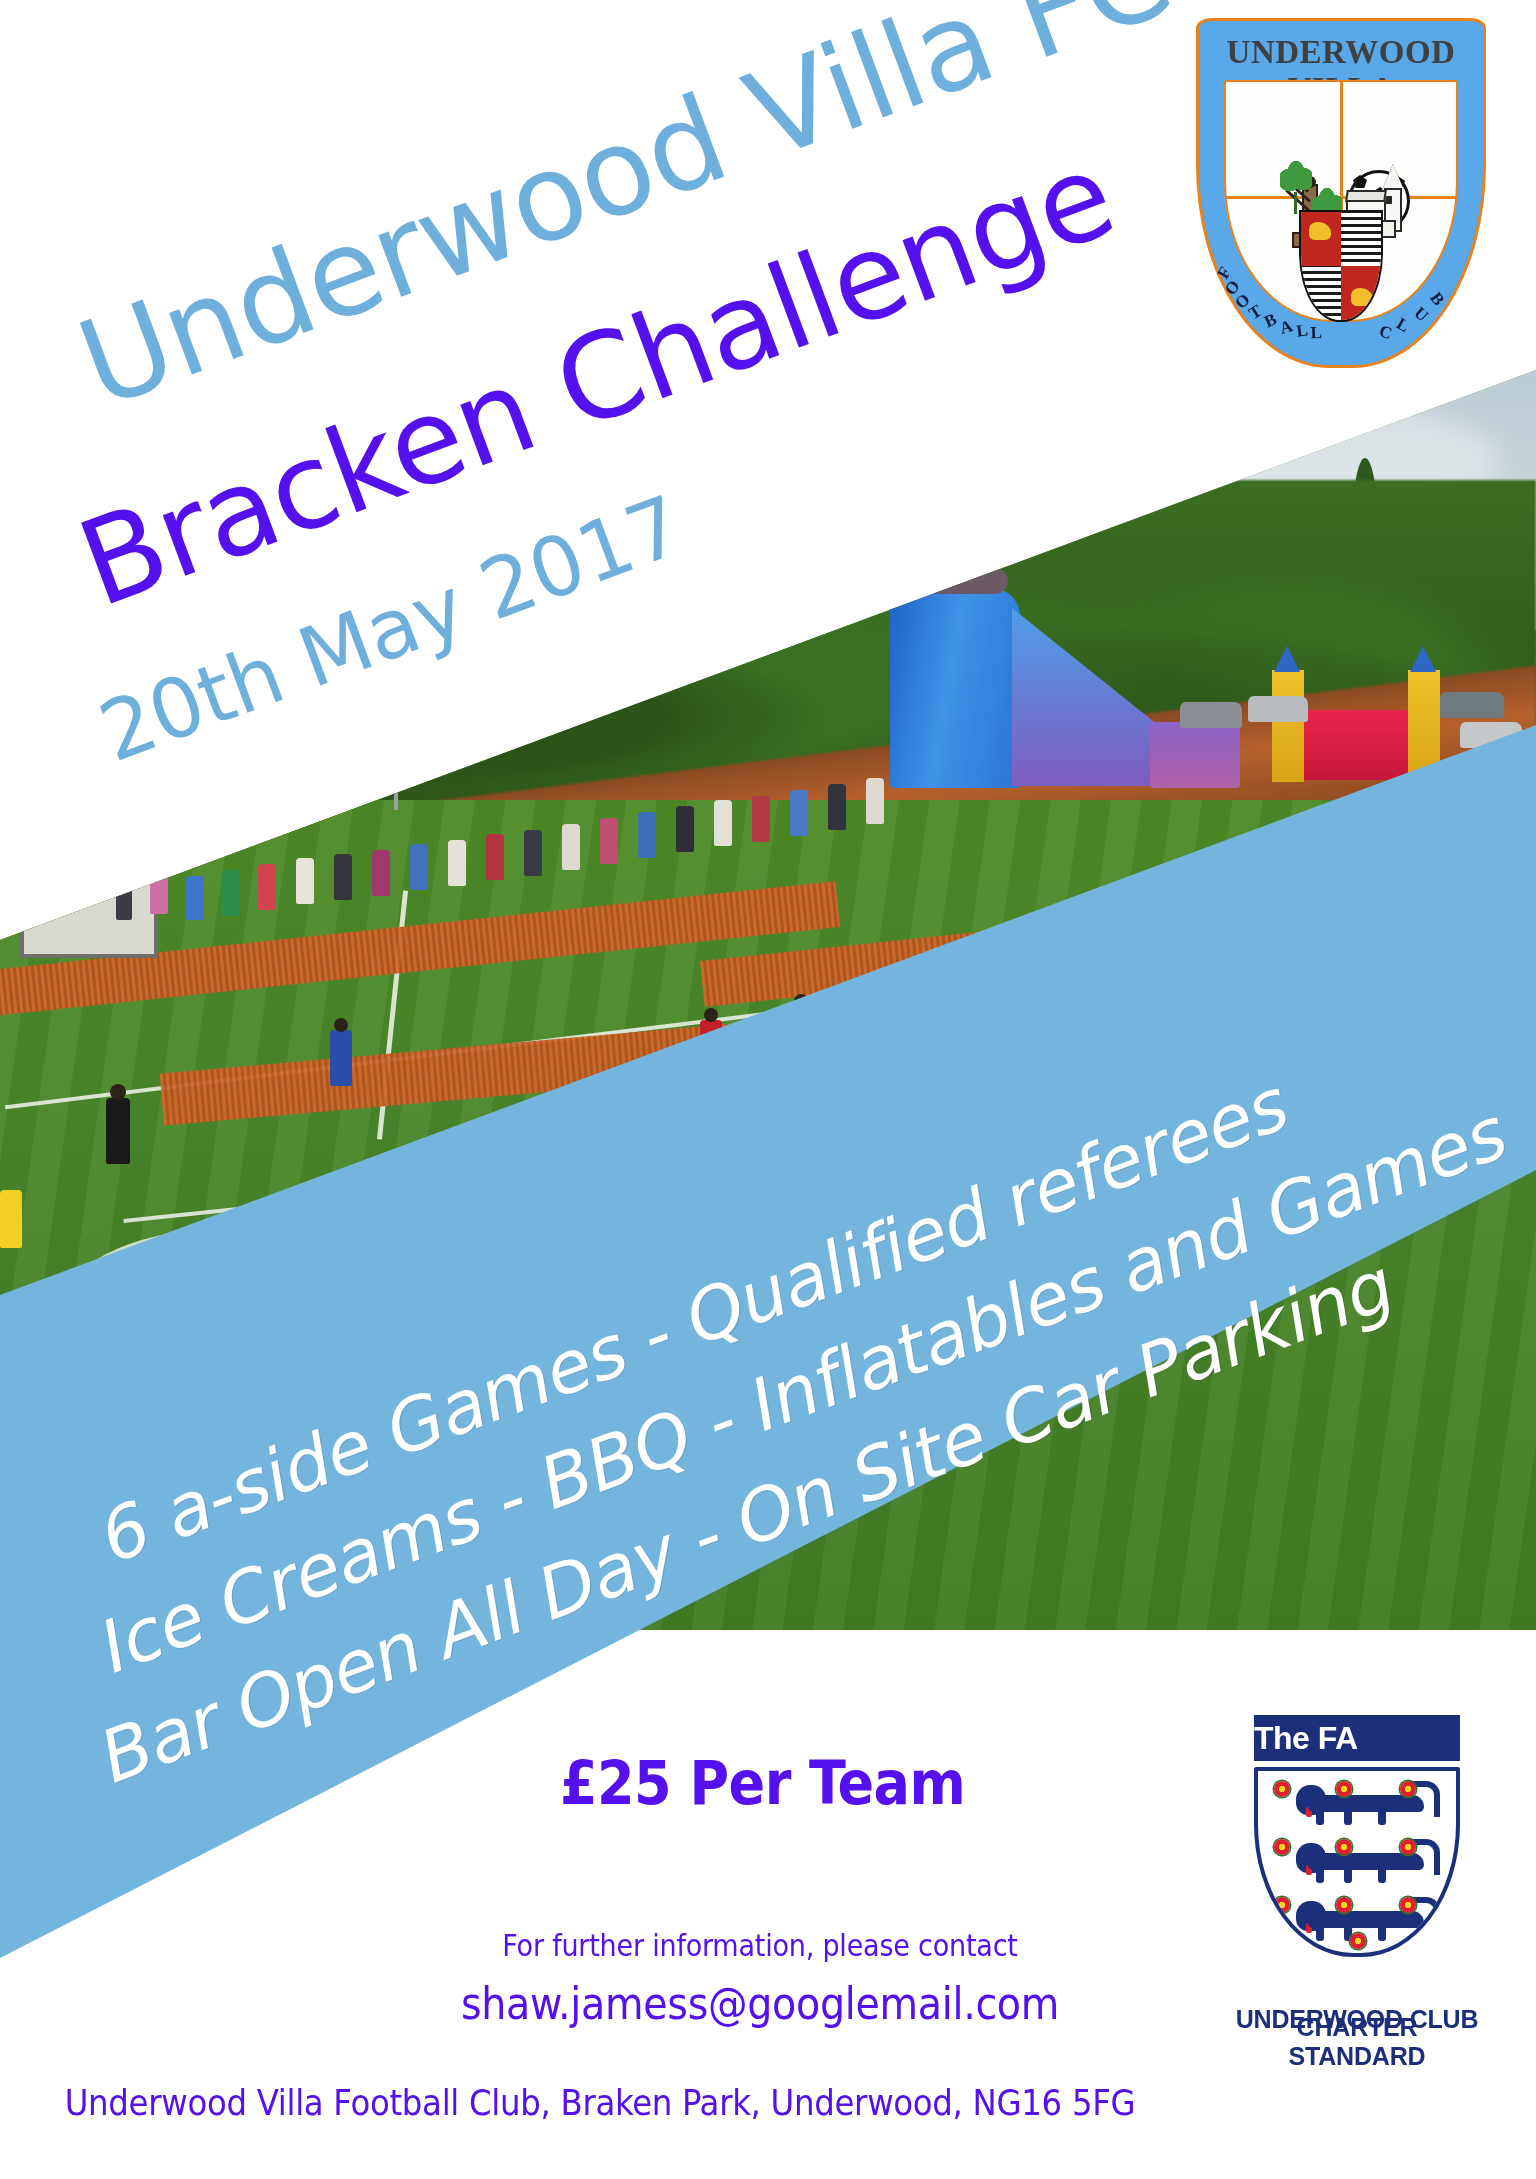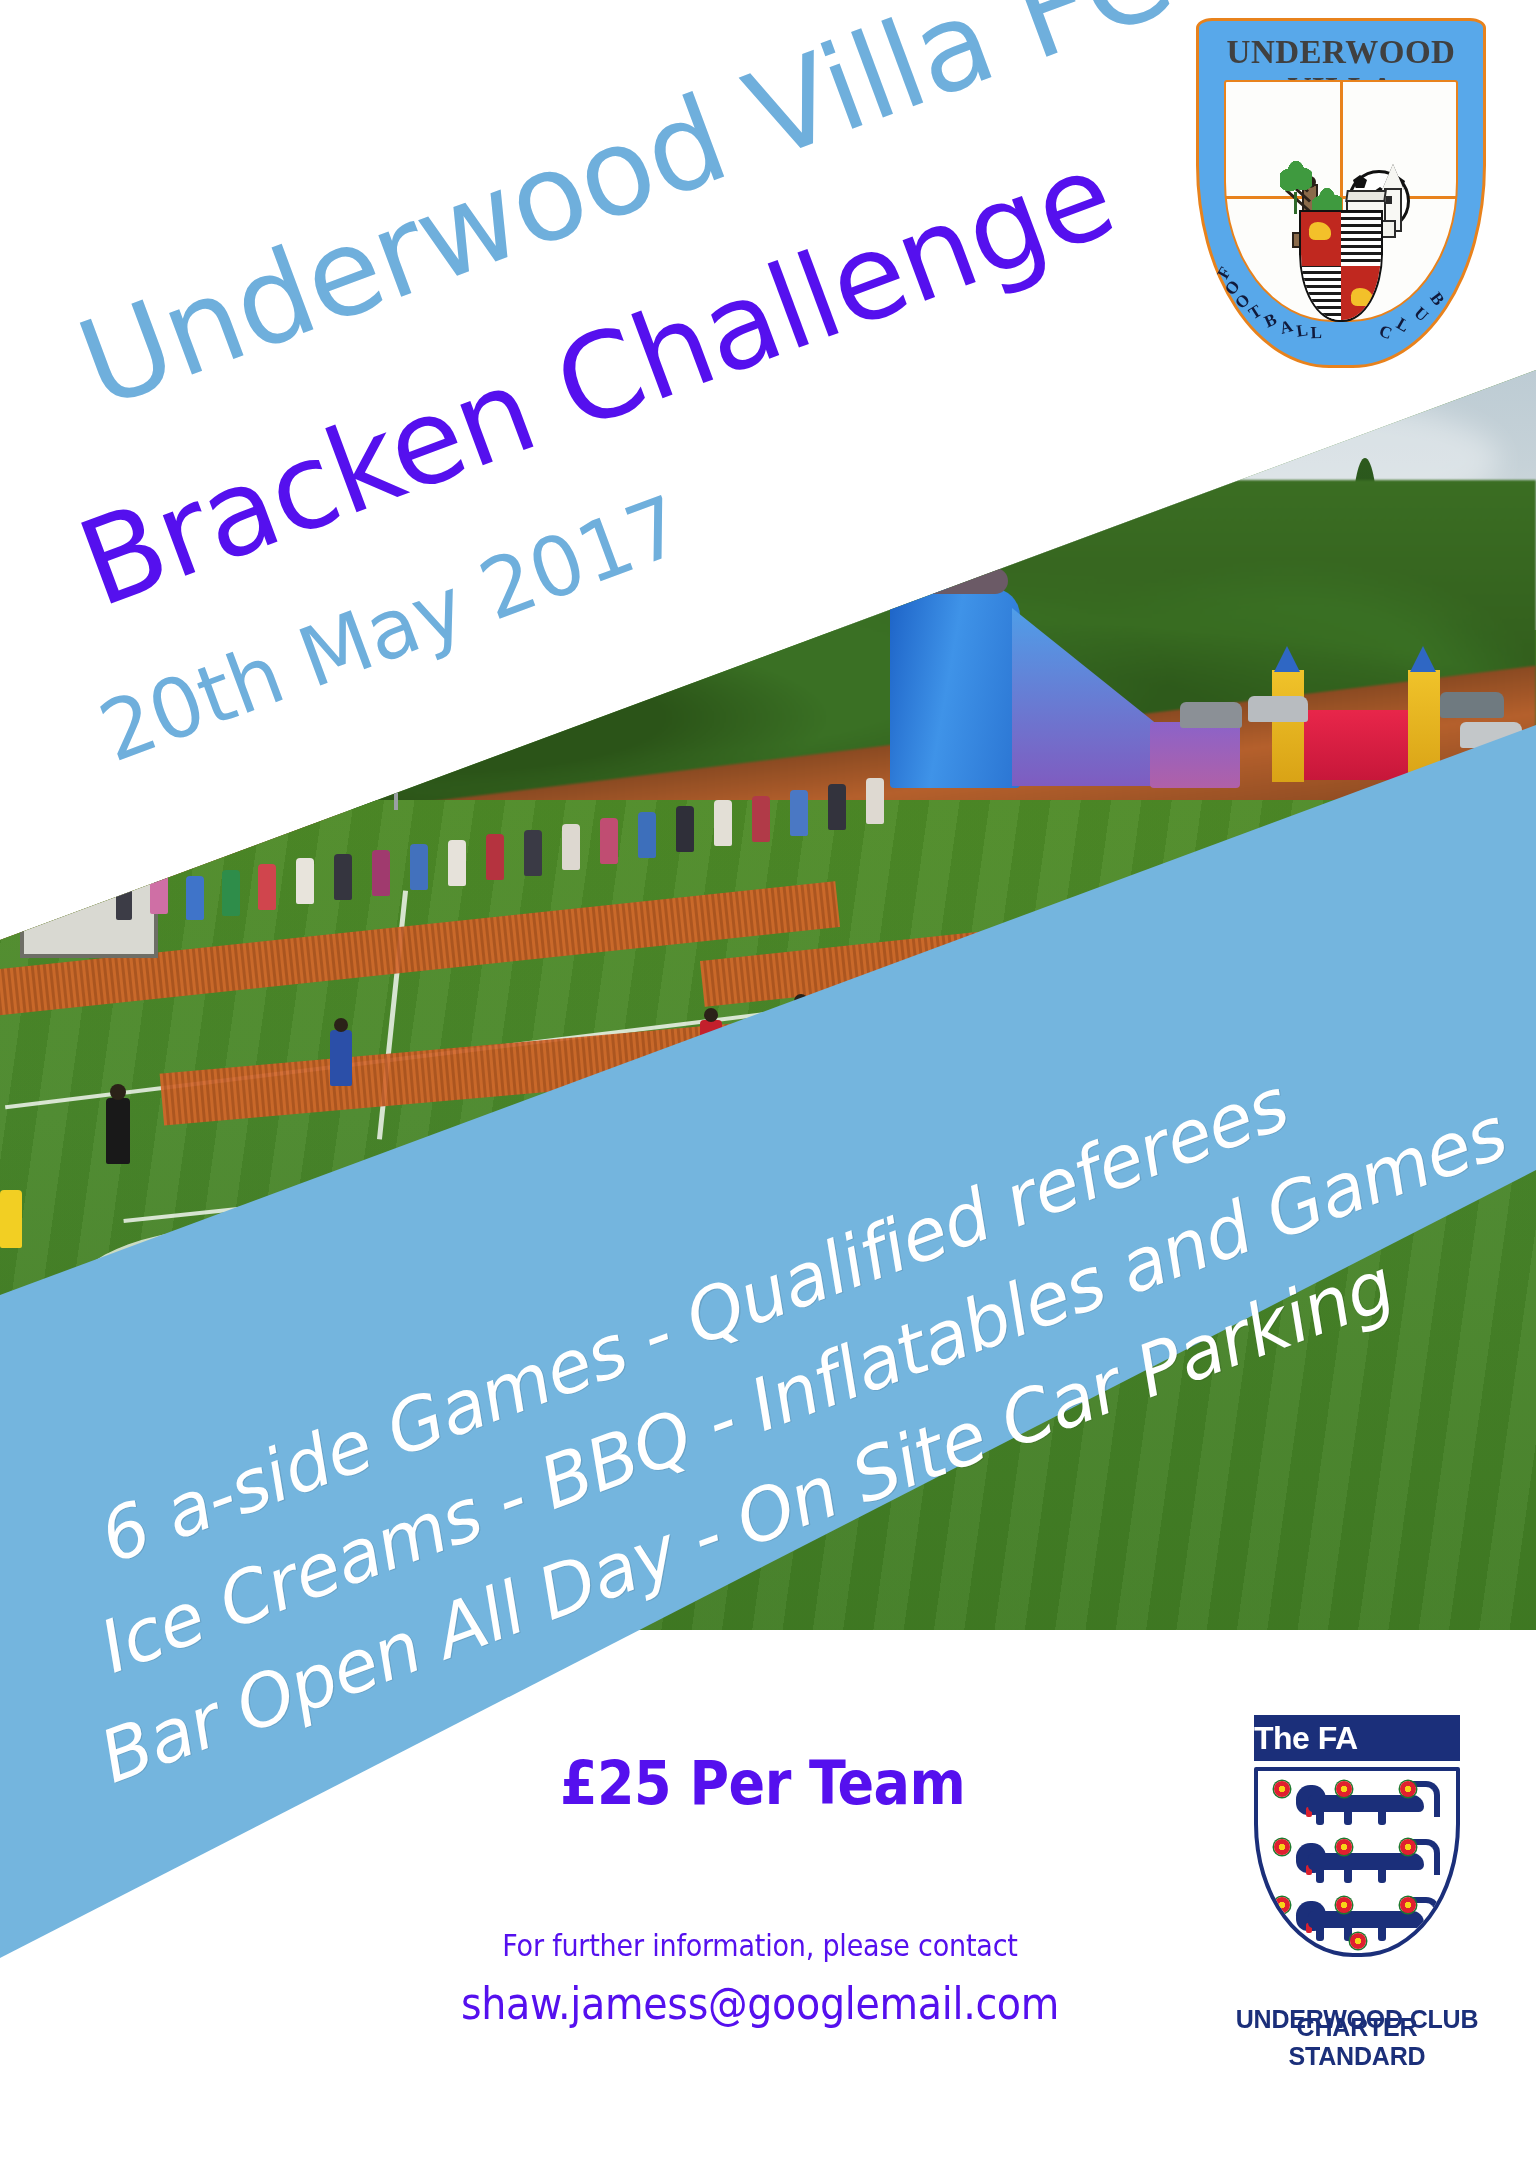--- a/index.html
+++ b/index.html
@@ -494,20 +494,21 @@
   </div>
 
   <div id="banner"></div>
   <div class="b-line" id="b1">6 a-side Games - Qualified referees</div>
   <div class="b-line" id="b2">Ice Creams - BBQ - Inflatables and Games</div>
   <div class="b-line" id="b3">Bar Open All Day - On Site Car Parking</div>
 
   <div class="bottom-text" id="price-main">£25 Per Team</div>
   <div class="bottom-text" id="contact-label">For further information, please contact</div>
   <div class="bottom-text" id="contact-email">shaw.jamess@googlemail.com</div>
+  <div class="bottom-text" id="venue-address">Underwood Villa Football Club, Braken Park, Underwood, NG16 5FG</div>
 
   <div id="fa-logo">
     <div id="fa-band">
       <span id="fa-band-text">The FA</span>
     </div>
     <div id="fa-shield">
       <div class="fa-lion" style="top:10px;">
         <div class="head"></div>
           <div class="tongue"></div>
           <div class="body"></div>

